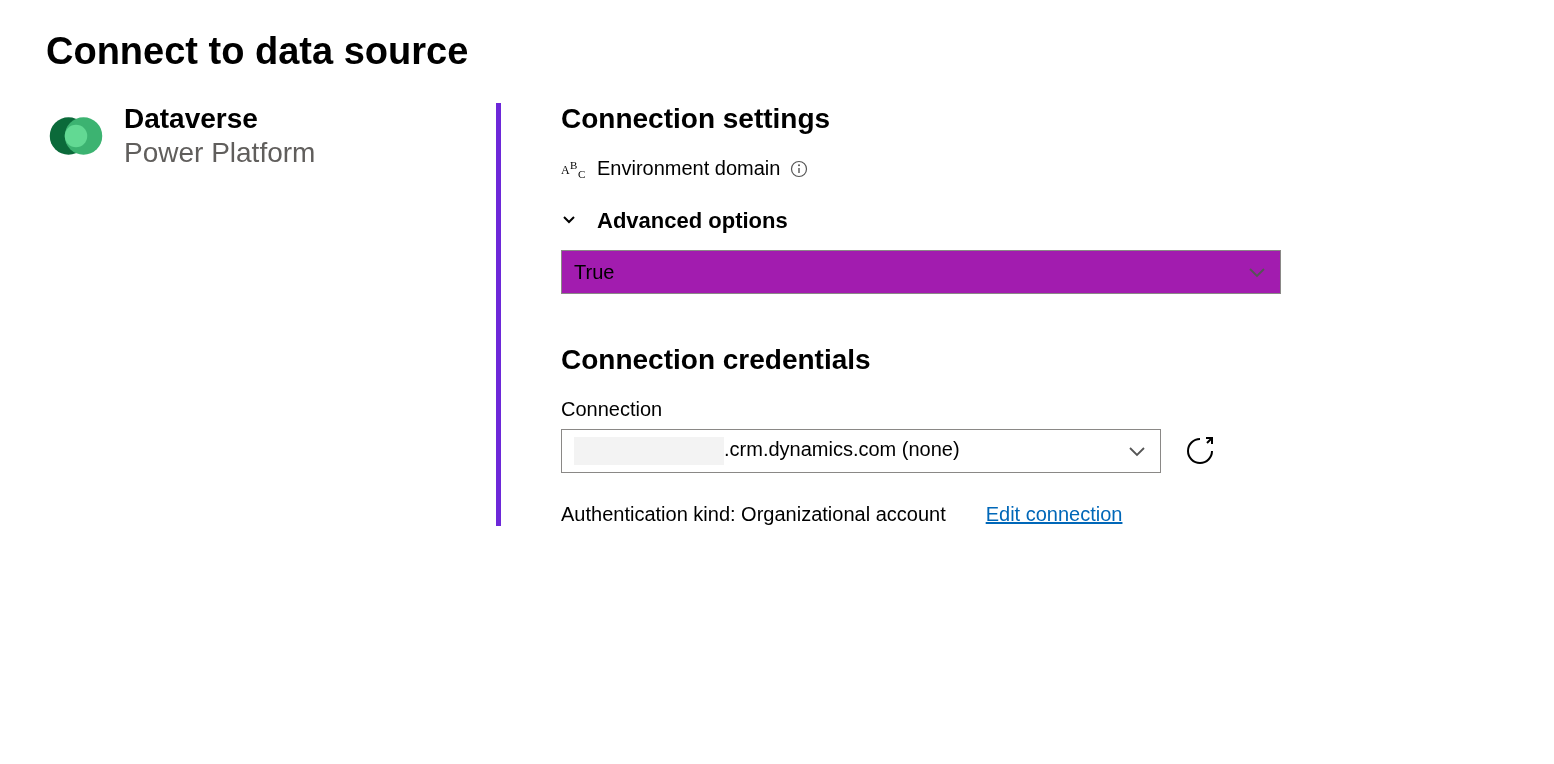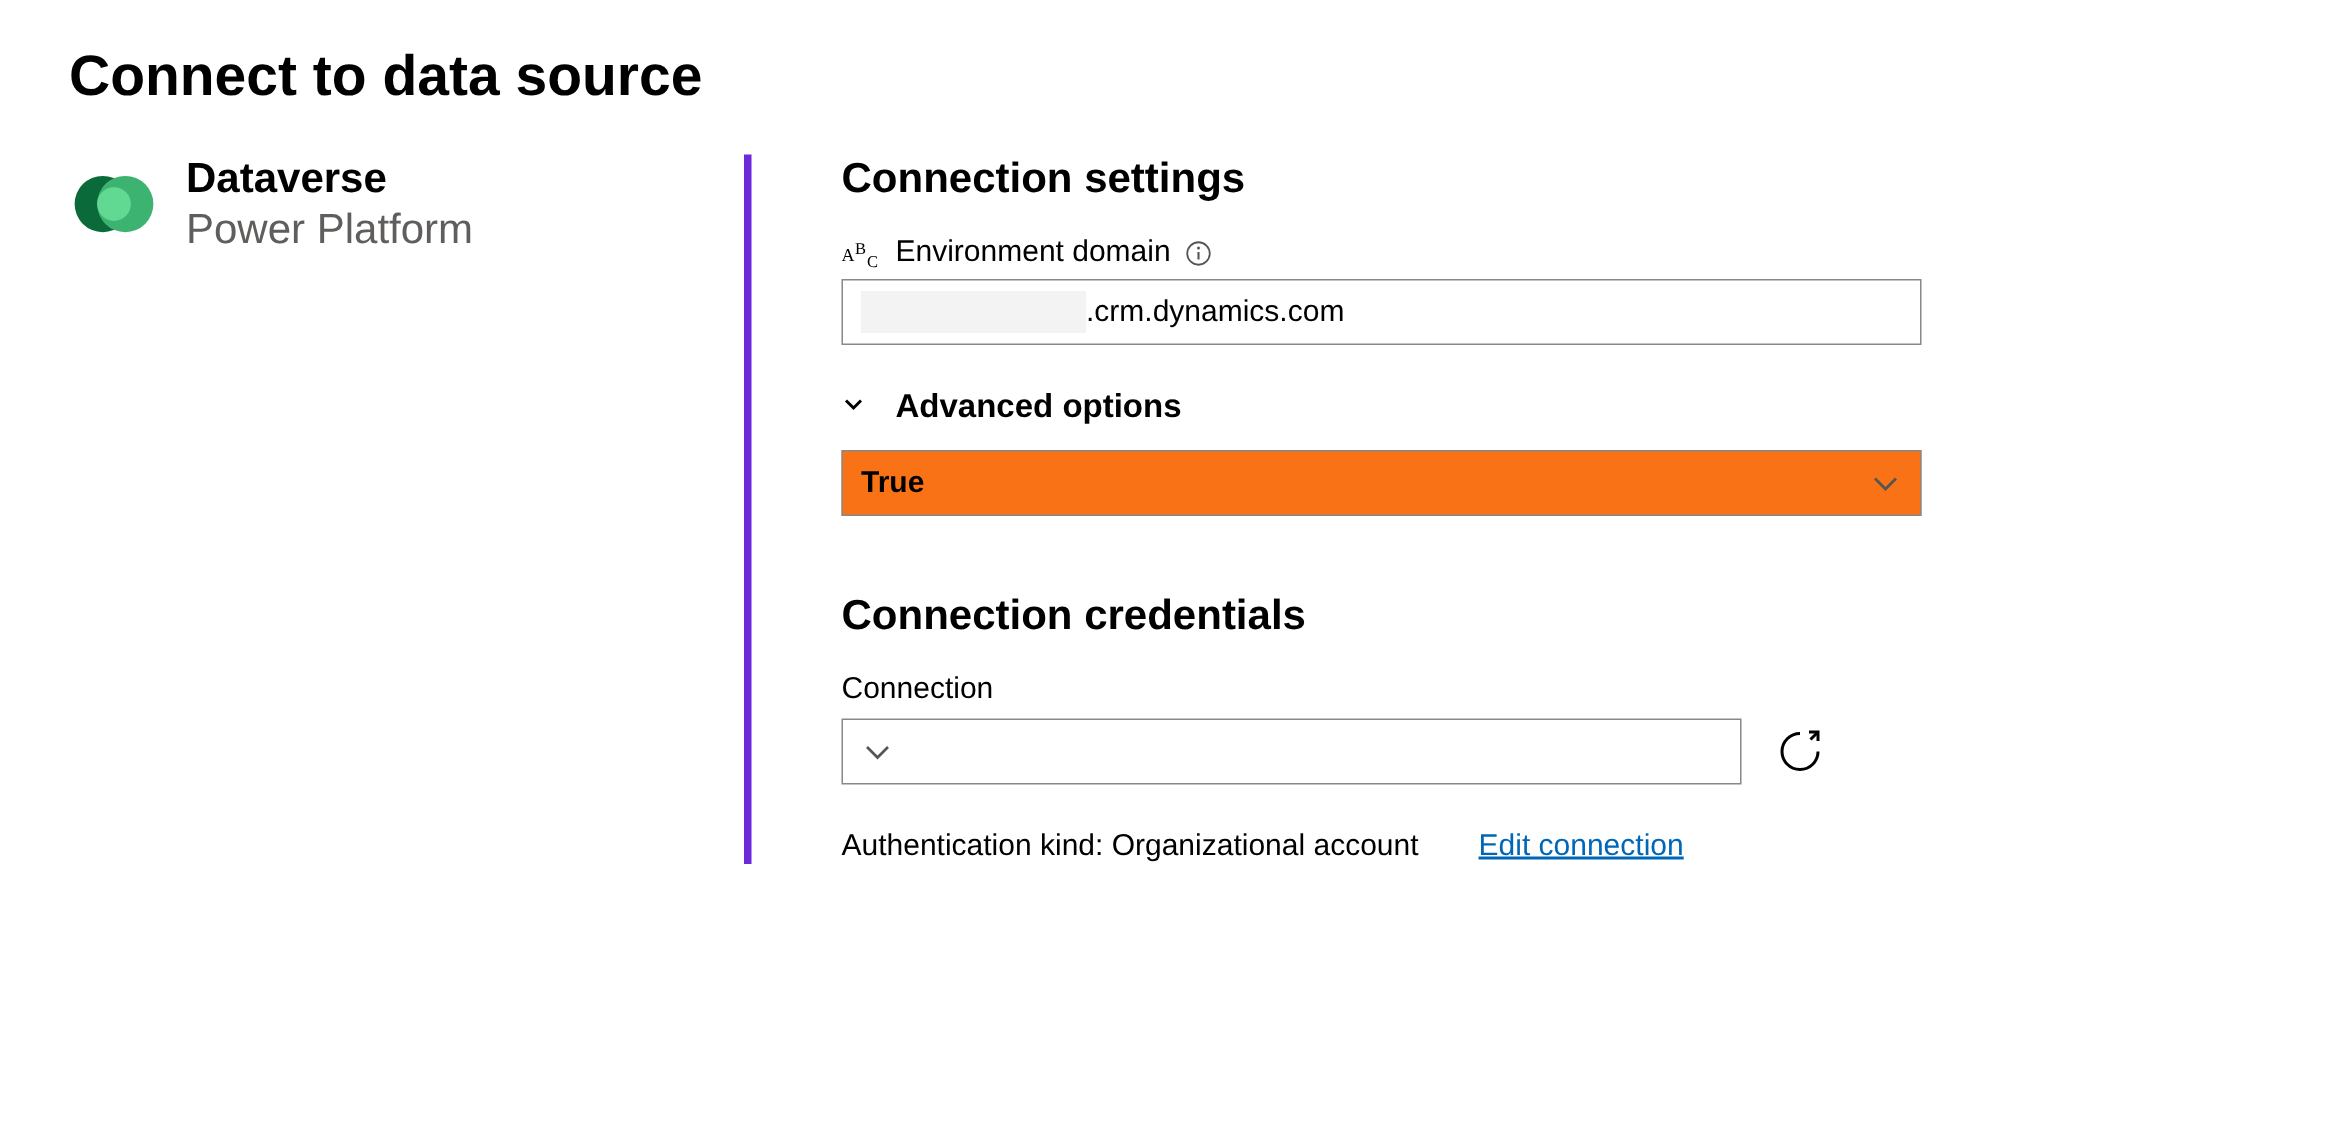--- a/index.html
+++ b/index.html
@@ -114,23 +114,22 @@
   }
   .select-box {
     width: 720px;
     height: 44px;
     border: 1px solid #8a8886;
     font-size: 20px;
     padding: 0 12px;
     display: flex;
     align-items: center;
     justify-content: space-between;
-    background:#f97316;
-    cursor: pointer;
-    font-weight: bold;
+    background:#a21caf;
+    cursor: pointer;
   }
   .section-gap { margin-top: 50px; }
   .cred-label {
     font-size: 20px;
     margin: 0 0 8px 0;
   }
   .conn-row {
     display:flex;
     align-items:center;
     gap: 22px;
@@ -211,24 +210,20 @@
         </span>
         <span class="field-label">Environment domain</span>
         <span class="info-icon">
           <svg viewBox="0 0 18 18" width="18" height="18">
             <circle cx="9" cy="9" r="7.5" fill="none" stroke="#555" stroke-width="1.2"></circle>
             <line x1="9" y1="8" x2="9" y2="13" stroke="#555" stroke-width="1.4"></line>
             <circle cx="9" cy="5.3" r="1" fill="#555"></circle>
           </svg>
         </span>
       </div>
-      <div class="text-input">
-        <span class="redacted"></span>
-          <span>.crm.dynamics.com</span>
-      </div>
 
       <div class="adv-row">
         <span>
           <svg viewBox="0 0 16 16" width="16" height="16">
             <polyline points="3,6 8,11 13,6" fill="none" stroke="#000" stroke-width="2"></polyline>
           </svg>
         </span>
         <span class="adv-label">Advanced options</span>
       </div>
 
@@ -240,20 +235,23 @@
           </svg>
         </span>
       </div>
 
       <h2 class="section-header section-gap">Connection credentials</h2>
 
       <p class="cred-label">Connection</p>
 
       <div class="conn-row">
         <div class="conn-select">
+          <span>
+            <span class="redacted"></span><span>.crm.dynamics.com (none)</span>
+          </span>
           <span class="chevron">
             <svg viewBox="0 0 22 22" width="22" height="22">
               <polyline points="4,8 11,15 18,8" fill="none" stroke="#555" stroke-width="1.8"></polyline>
             </svg>
           </span>
         </div>
         <span class="refresh-btn">
           <svg viewBox="0 0 34 34" width="34" height="34">
             <path d="M 17 5 A 12 12 0 1 0 29 17" fill="none" stroke="#000" stroke-width="2"></path>
             <polyline points="23,4 29,4 29,10" fill="none" stroke="#000" stroke-width="2"></polyline>

